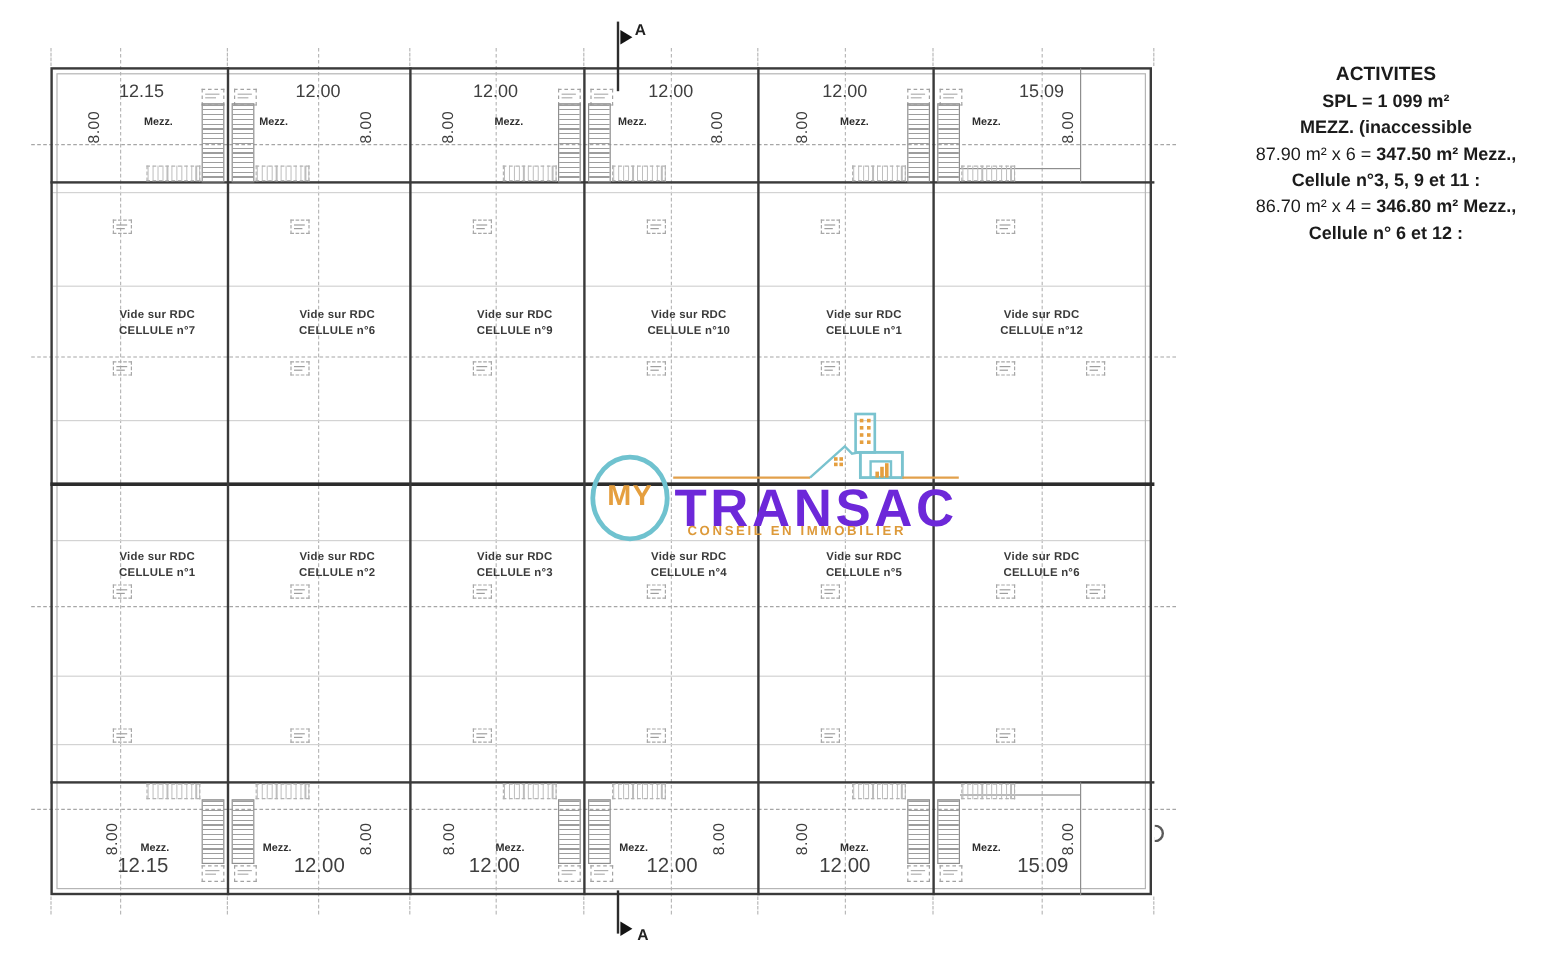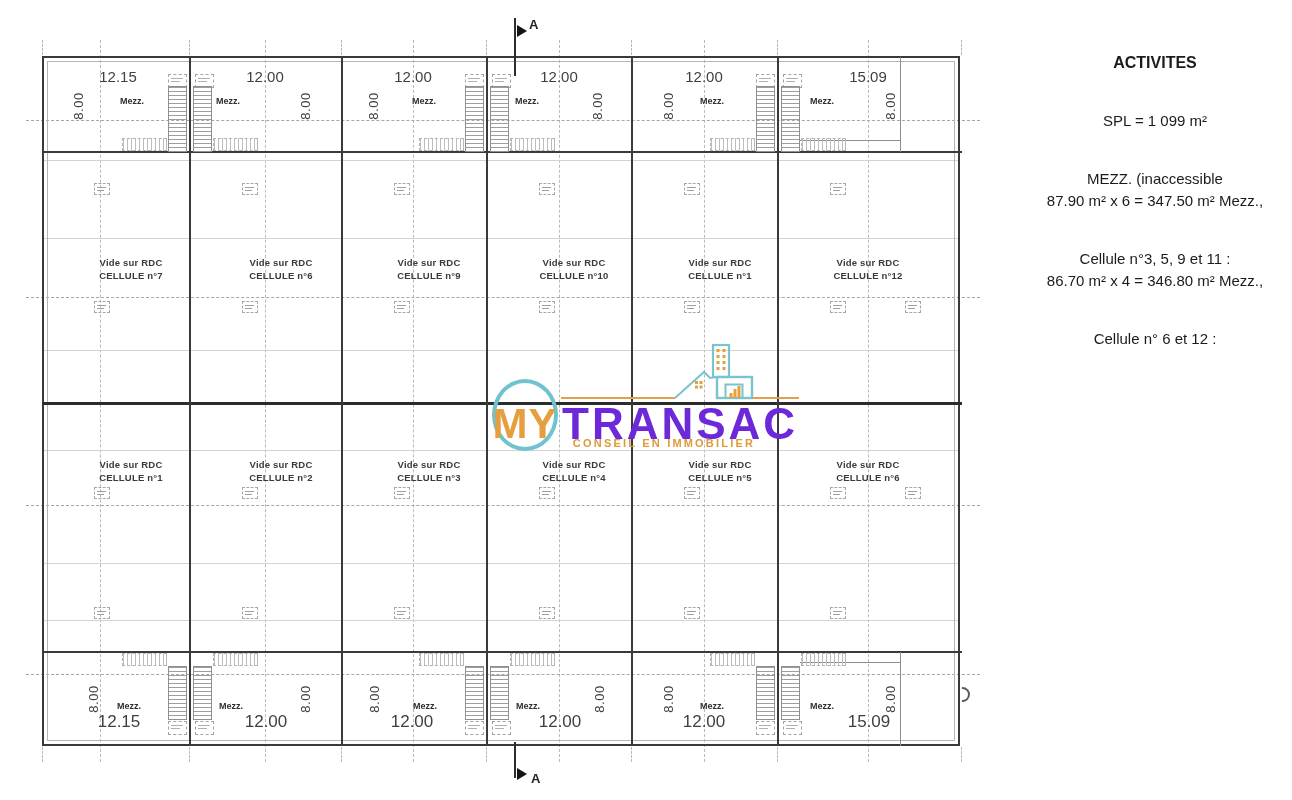--- a/index.html
+++ b/index.html
@@ -44,27 +44,27 @@
   .cl{position:absolute;transform:translateX(-50%);text-align:center;font-size:9.5px;font-weight:bold;color:#3a3a3a;
       line-height:13px;letter-spacing:0.2px;white-space:nowrap;}
   
   .sect-line{position:absolute;width:2px;background:#2d2d2d;}
   .sect-tri{position:absolute;width:0;height:0;border-top:6px solid transparent;border-bottom:6px solid transparent;border-left:10px solid #141414;}
   .sect-a{position:absolute;font-size:13px;font-weight:bold;color:#222;}
   .door{position:absolute;left:962px;top:687px;width:8px;height:15px;border:2px solid #5a5a5a;border-left:none;
         border-radius:0 9px 9px 0;box-sizing:border-box;}
   
   .logo-circle{position:absolute;left:492px;top:379px;width:66px;height:72px;border:4px solid #6fc2cf;border-radius:50%;box-sizing:border-box;}
-  .logo-my{position:absolute;left:492px;top:400px;width:66px;text-align:center;font-size:42px;font-weight:bold;color:#e59f3f;letter-spacing:1px;}
+  .logo-my{position:absolute;left:492px;top:400px;width:66px;text-align:center;font-size:24px;font-weight:bold;color:#e59f3f;letter-spacing:1px;}
   .logo-name{position:absolute;left:562px;top:399px;font-size:44px;font-weight:bold;color:#6d28d9;letter-spacing:3px;white-space:nowrap;}
   .logo-tag{position:absolute;left:566px;top:437px;width:196px;text-align:center;font-size:11px;font-weight:bold;
             color:#dd9a3a;letter-spacing:2.2px;white-space:nowrap;}
   
   .legend{position:absolute;left:1018px;top:52px;width:274px;text-align:center;font-size:15px;line-height:22px;color:#1b1b1b;}
-  .legend .b{font-weight:normal;margin-top:36px;}
+  .legend .b{font-weight:bold;}
   .legend .t{font-weight:bold;font-size:16px;}
 </style>
 </head>
 <body>
 
 <div id="stage">
 
   <div class="vd" style="left:100px;top:40px;height:722px;"></div>
   <div class="vd" style="left:265px;top:40px;height:722px;"></div>
   <div class="vd" style="left:413px;top:40px;height:722px;"></div>

